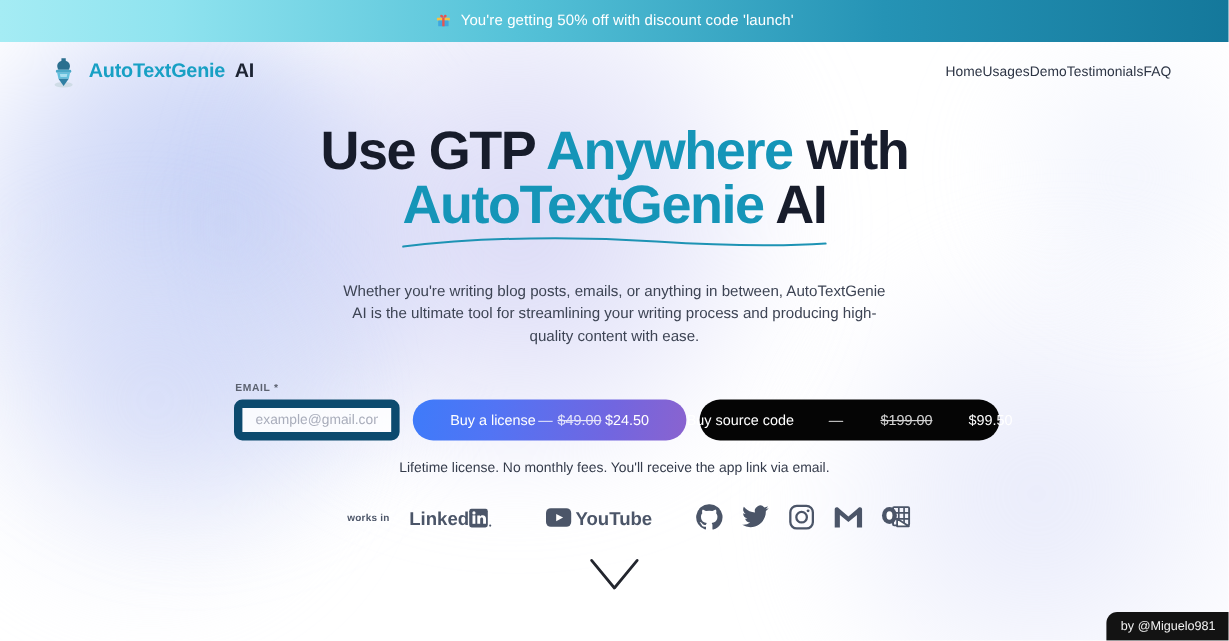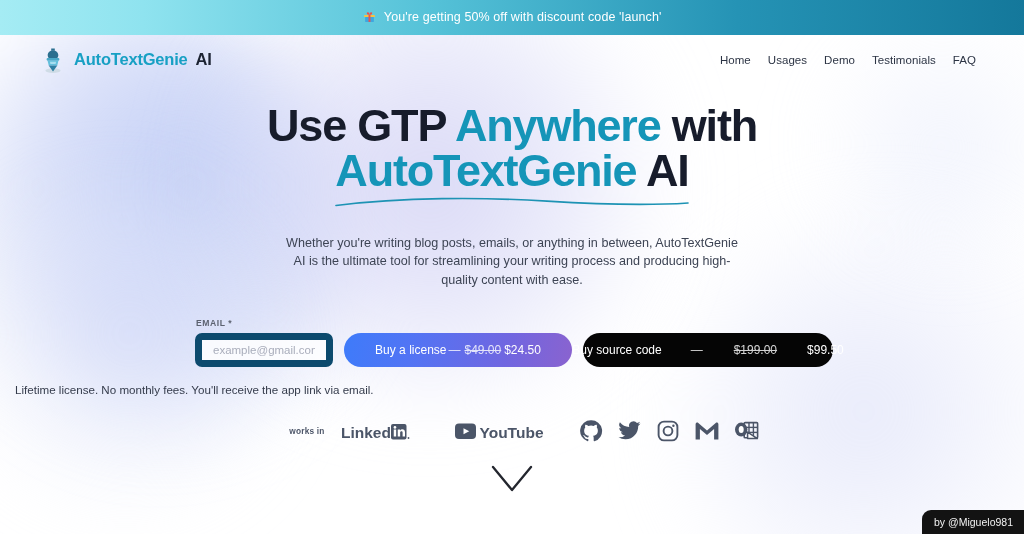--- a/index.html
+++ b/index.html
@@ -105,21 +105,20 @@
   }
   .brand-suffix {
     font-size: 16.5px;
     font-weight: 700;
     color: #1d2433;
     letter-spacing: -0.2px;
   }
   .nav {
     margin-left: auto;
     display: flex;
-    gap: 17px;
   }
   .nav a {
     font-size: 11.5px;
     color: #2c3444;
     text-decoration: none;
     letter-spacing: 0.05px;
     white-space: nowrap;
   }
 
   
@@ -218,24 +217,23 @@
     text-decoration: line-through;
     opacity: 0.82;
     margin: 0 3px 0 2px;
   }
   .dash { opacity: 0.85; margin: 0 2px; }
 
   .fineprint {
     position: relative;
     z-index: 12;
     margin-top: 16px;
-    text-align: left;
+    text-align: center;
     font-size: 11.6px;
     color: #343b4b;
-    padding-left: 15px;
   }
 
   
   .works-row {
     position: relative;
     z-index: 12;
     margin-top: 23px;
     display: flex;
     align-items: center;
     justify-content: center;

